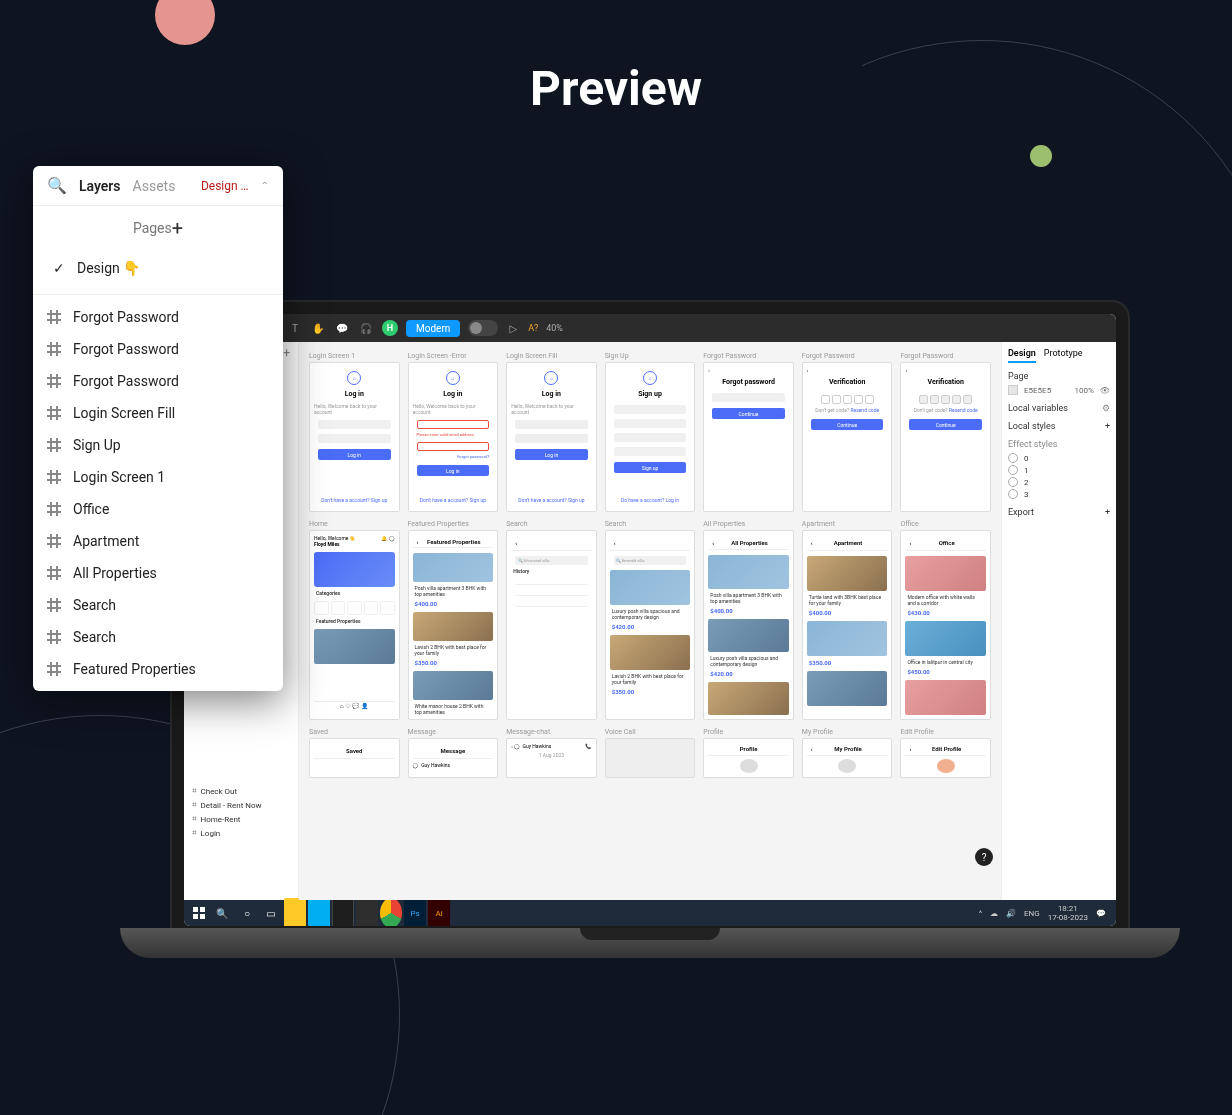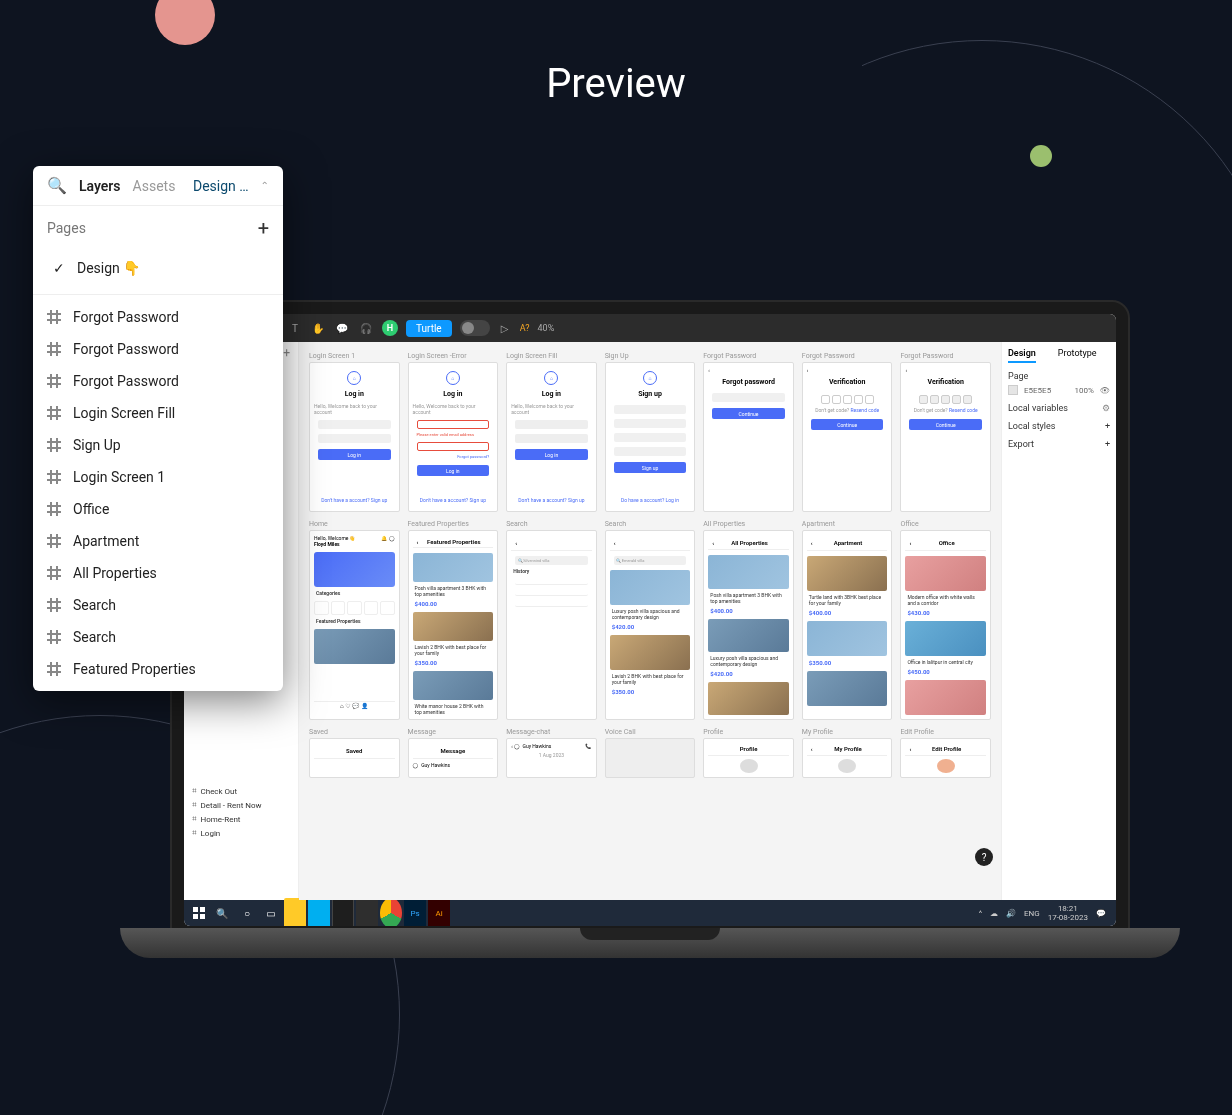--- a/index.html
+++ b/index.html
@@ -1,21 +1,21 @@
 <!DOCTYPE html>
 <html><head>
 <meta charset="utf-8">
 <style>
 *{box-sizing:border-box;margin:0;padding:0;font-family:-apple-system,BlinkMacSystemFont,'Segoe UI',Roboto,sans-serif}
 body{width:1232px;height:1115px;background:#0e1420;position:relative;overflow:hidden}
 .bg-circle-pink{position:absolute;left:155px;top:-15px;width:60px;height:60px;background:#e4958f;border-radius:50%}
 .bg-circle-green{position:absolute;right:180px;top:145px;width:22px;height:22px;background:#9bbf6e;border-radius:50%}
 .bg-curve1{position:absolute;right:-50px;top:40px;width:600px;height:600px;border:1px solid #3a4050;border-radius:50%;clip-path:polygon(30% 0,100% 0,100% 60%,30% 60%)}
 .bg-curve2{position:absolute;left:-200px;bottom:-200px;width:600px;height:600px;border:1px solid #3a4050;border-radius:50%}
-.title{position:absolute;top:60px;width:100%;text-align:center;color:#fff;font-size:40px;font-weight:400}
+.title{position:absolute;top:60px;width:100%;text-align:center;color:#fff;font-size:48px;font-weight:700}
 .laptop{position:absolute;left:170px;top:300px;width:960px;height:640px;background:#1a1a1a;border-radius:18px 18px 0 0;padding:12px;border:2px solid #2a2a2a}
 .laptop-base{position:absolute;left:120px;top:928px;width:1060px;height:30px;background:linear-gradient(#565656,#333);border-radius:0 0 40px 40px}
 .laptop-notch{position:absolute;left:50%;top:0;transform:translateX(-50%);width:140px;height:12px;background:#222;border-radius:0 0 12px 12px}
 .screen{width:100%;height:100%;background:#fff;border-radius:6px;overflow:hidden;position:relative;display:flex;flex-direction:column}
 .figma-top{height:28px;background:#2c2c2c;display:flex;align-items:center;padding:0 8px;gap:10px;color:#aaa;font-size:10px}
 .figma-top .tool{width:14px;height:14px;display:flex;align-items:center;justify-content:center}
 .figma-top .center{flex:1;text-align:center;color:#ddd}
 .figma-top .right{display:flex;align-items:center;gap:8px}
 .avatar-dot{width:16px;height:16px;background:#2ecc71;border-radius:50%;display:flex;align-items:center;justify-content:center;color:#fff;font-size:9px;font-weight:600}
 .share-btn{background:#0d99ff;color:#fff;padding:3px 10px;border-radius:4px;font-size:10px}
@@ -44,44 +44,44 @@
 .art .img.b3{background:linear-gradient(135deg,#7a9cb8,#5a7a98)}
 .art .img.off{background:linear-gradient(135deg,#e8a0a0,#d08080)}
 .art .txt{font-size:5px;color:#333;width:100%;text-align:left;padding:0 2px}
 .art .price{font-size:6px;color:#4a6cf7;font-weight:700;width:100%;text-align:left;padding:0 2px}
 .art.home .hero{width:100%;height:35px;background:linear-gradient(135deg,#4a6cf7,#6a8cf7);border-radius:3px;margin-top:2px}
 .art.home .cats{display:flex;gap:2px;width:100%;margin-top:2px}
 .art.home .cat{flex:1;height:14px;background:#fff;border:1px solid #eee;border-radius:2px}
 .art .codes{display:flex;gap:2px;margin-top:4px}
 .art .code{width:9px;height:9px;border:1px solid #ccc;border-radius:2px}
 .right-panel{width:115px;background:#fff;border-left:1px solid #eee;font-size:9px;padding:6px}
-.right-panel .tabs{display:flex;gap:22px;font-size:9px;margin-bottom:8px}
+.right-panel .tabs{display:flex;gap:8px;font-size:9px;margin-bottom:8px}
 .right-panel .tabs .act{font-weight:600;border-bottom:2px solid #0d99ff;padding-bottom:3px}
 .right-panel .sec{margin-bottom:8px;color:#333}
 .right-panel .sec-h{font-size:9px;margin-bottom:4px;display:flex;justify-content:space-between;align-items:center}
 .right-panel .swatch{display:flex;align-items:center;gap:6px;font-size:8px;color:#666}
 .right-panel .swatch .sw{width:10px;height:10px;background:#e5e5e5;border:1px solid #ccc}
 .right-panel .eff{display:flex;align-items:center;gap:6px;font-size:8px;margin:2px 0}
 .right-panel .eff .dot{width:10px;height:10px;border:1px solid #aaa;border-radius:50%}
 .taskbar{height:26px;background:#1f2a3a;display:flex;align-items:center;padding:0 4px;gap:2px}
 .tb-item{width:22px;height:22px;display:flex;align-items:center;justify-content:center;font-size:10px;color:#fff}
 .tb-app{width:22px;height:30px;border-radius:2px}
 .tb-right{margin-left:auto;display:flex;align-items:center;gap:8px;color:#ccc;font-size:8px;padding-right:6px}
 .help-dot{position:absolute;right:8px;bottom:34px;width:18px;height:18px;background:#222;color:#fff;border-radius:50%;display:flex;align-items:center;justify-content:center;font-size:10px}
 
 
 .layers-panel{position:absolute;left:33px;top:166px;width:250px;background:#fff;border-radius:6px;box-shadow:0 10px 40px rgba(0,0,0,.5);overflow:hidden}
 .lp-head{display:flex;align-items:center;gap:12px;padding:10px 14px;border-bottom:1px solid #eee}
 .lp-head .search{color:#999}
 .lp-head .tab{font-size:14px;color:#999;cursor:pointer}
 .lp-head .tab.active{color:#222;font-weight:600}
-.lp-head .file{margin-left:auto;font-size:14px;color:#0c4a6e}
+.lp-head .file{margin-left:auto;font-size:12px;color:#b91c1c}
 .lp-head .chev{color:#999;font-size:10px}
 .lp-pages{padding:10px 14px}
-.lp-pages-h{display:flex;justify-content:space-between;align-items:center;font-size:14px;color:#777;margin-bottom:12px}
+.lp-pages-h{display:flex;justify-content:center;align-items:center;font-size:14px;color:#777;margin-bottom:12px}
 .lp-pages-h .plus{font-size:20px;color:#333;cursor:pointer}
 .lp-page{padding:8px 6px;font-size:14px;color:#222;display:flex;align-items:center;gap:10px}
 .lp-page .chk{width:14px;display:inline-block}
 .lp-layers{border-top:1px solid #eee;padding:6px 0}
 .lp-layer{display:flex;align-items:center;gap:12px;padding:8px 14px;font-size:14px;color:#222}
 .lp-layer .hash{width:14px;height:14px;position:relative}
 .lp-layer .hash::before,.lp-layer .hash::after{content:'';position:absolute;background:#888}
 .lp-layer .hash::before{left:3px;top:0;width:2px;height:14px;box-shadow:6px 0 0 #888}
 .lp-layer .hash::after{left:0;top:3px;width:14px;height:2px;box-shadow:0 6px 0 #888}
 svg{display:block}
@@ -109,21 +109,21 @@
         </div>
     <div class="tool">▾</div>
     <div class="tool">⌗</div>
     <div class="tool">✎</div>
     <div class="tool">T</div>
     <div class="tool">✋</div>
     <div class="tool">💬</div>
     <div class="right">
       <div class="tool">🎧</div>
       <div class="avatar-dot">H</div>
-      <div class="share-btn">Turtle</div>
+      <div class="share-btn">Modern</div>
       <div class="devmode"></div>
       <div class="tool">▷</div>
       <div style="color:#f5a623;font-size:9px">A?</div>
       <div style="font-size:9px">40%</div>
     </div>
   </div>
 
   <div class="figma-body">
 
     <div class="left-mini">
@@ -436,20 +436,41 @@
               <span>Local variables</span>
               <span style="color:#888">⚙</span>
             </div>
           </div>
       <div class="sec">
             <div class="sec-h">
               <span>Local styles</span>
               <span>+</span>
             </div>
           </div>
+      <div class="sec">
+            <div class="sec-h" style="color:#888">
+              <span>Effect styles</span>
+            </div>
+        <div class="eff">
+              <div class="dot"></div>
+              <span>0</span>
+            </div>
+        <div class="eff">
+              <div class="dot"></div>
+              <span>1</span>
+            </div>
+        <div class="eff">
+              <div class="dot"></div>
+              <span>2</span>
+            </div>
+        <div class="eff">
+              <div class="dot"></div>
+              <span>3</span>
+            </div>
+      </div>
       <div class="sec">
             <div class="sec-h">
               <span>Export</span>
               <span>+</span>
             </div>
           </div>
     </div>
   </div>
 
   <div class="taskbar">

